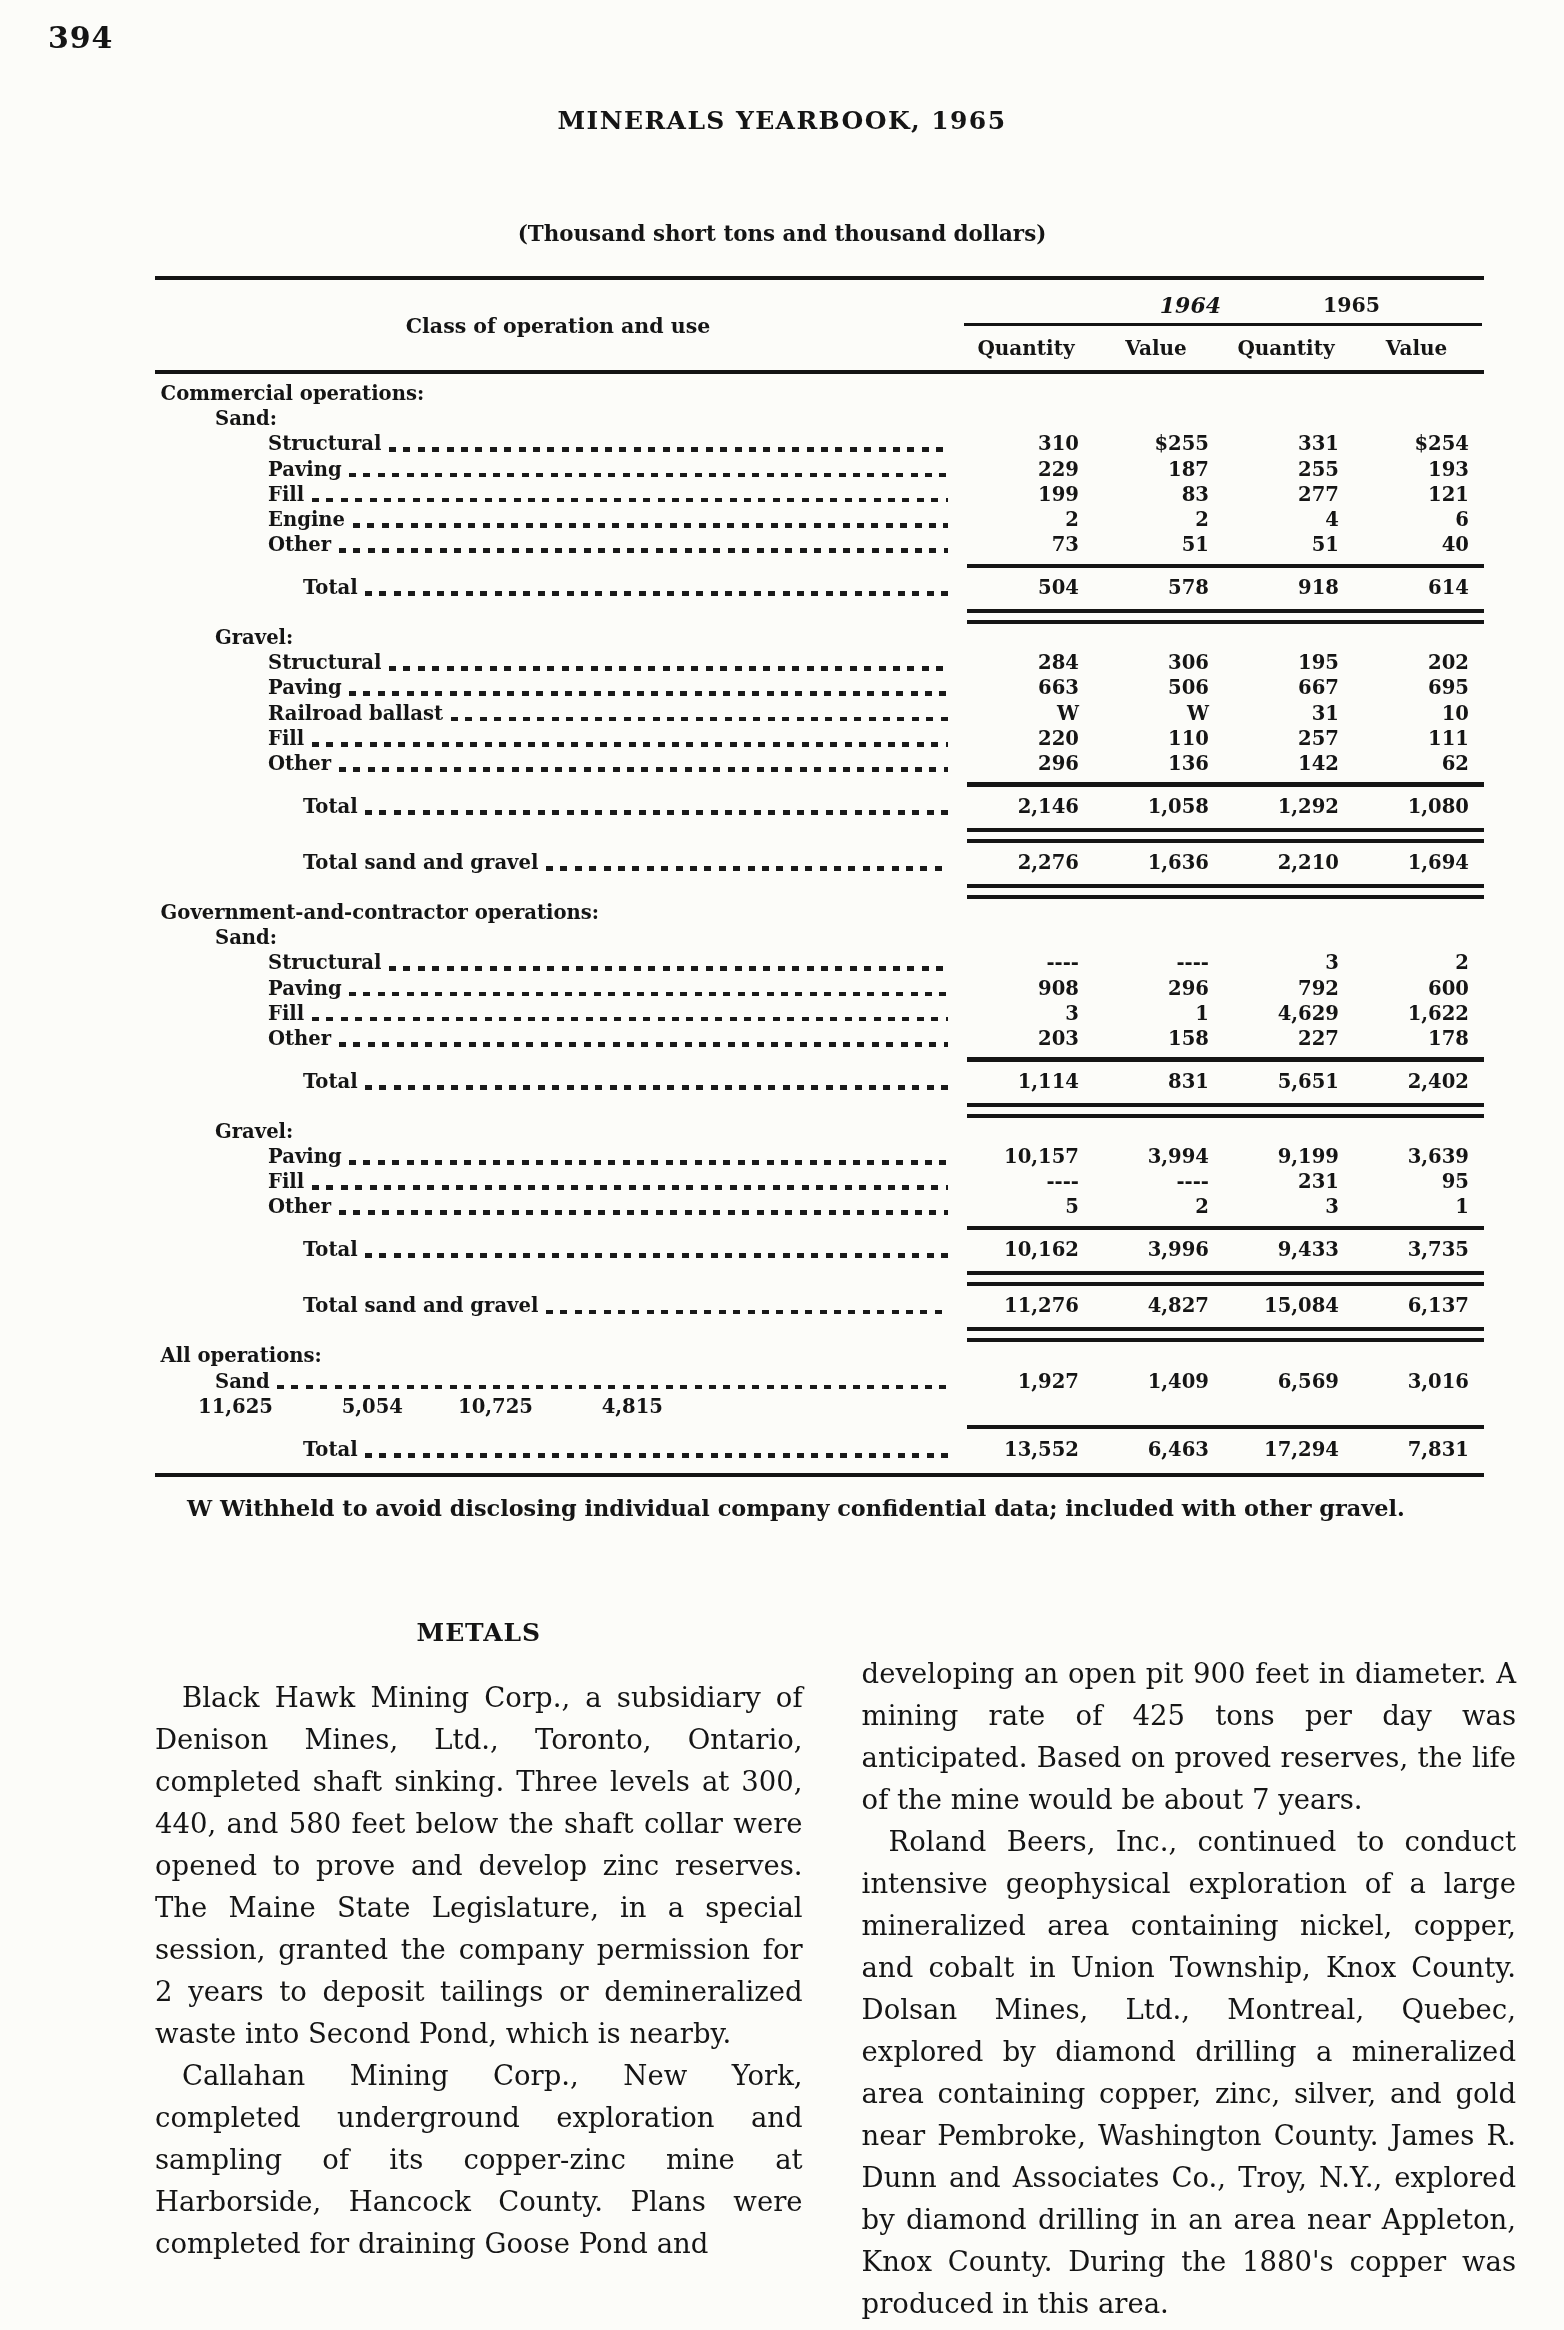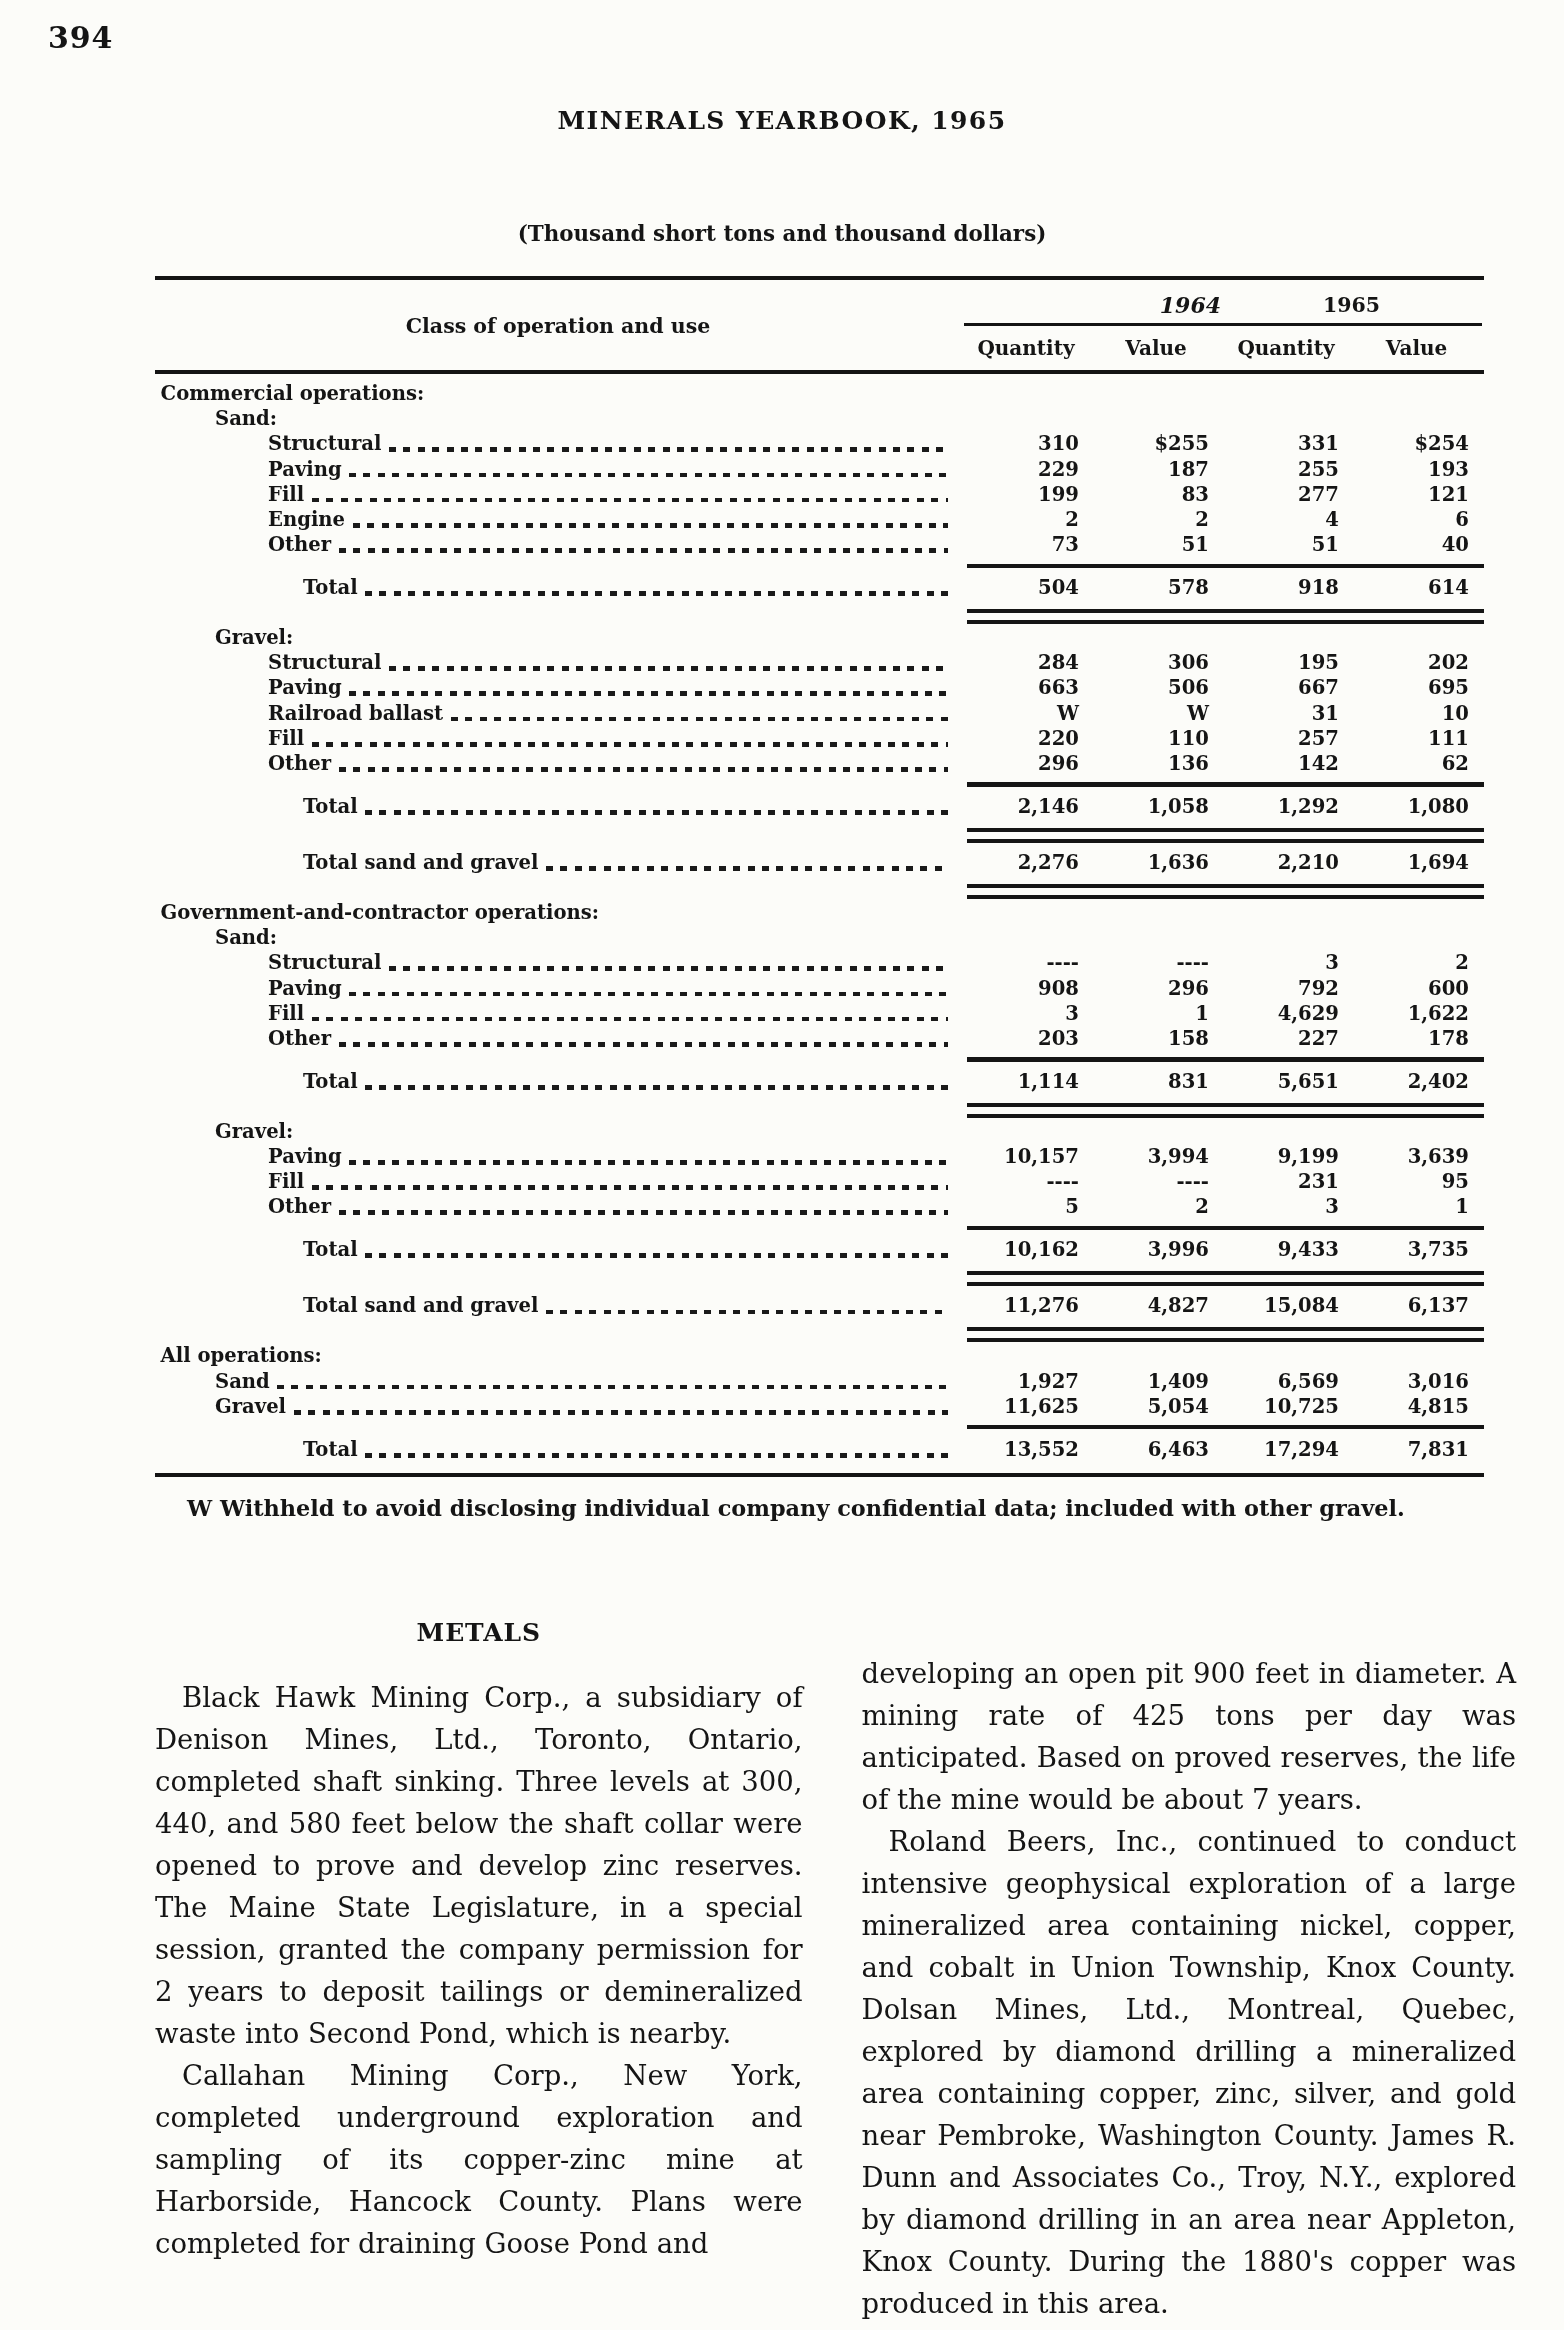--- a/index.html
+++ b/index.html
@@ -407,24 +407,20 @@
           <div class="lab">
             <div class="labtext">Sand</div>
             <div class="lead"></div>
           </div>
           <div class="val">1,927</div>
           <div class="val">1,409</div>
           <div class="val">6,569</div>
           <div class="val">3,016</div>
         </div>
         <div class="t-row item2">
-          <div class="lab">
-            <div class="labtext">Gravel</div>
-            <div class="lead"></div>
-          </div>
           <div class="val">11,625</div>
           <div class="val">5,054</div>
           <div class="val">10,725</div>
           <div class="val">4,815</div>
         </div>
         <div class="rulerow">
           <div class="rulespan"></div>
         </div>
         <div class="t-row total">
           <div class="lab">

